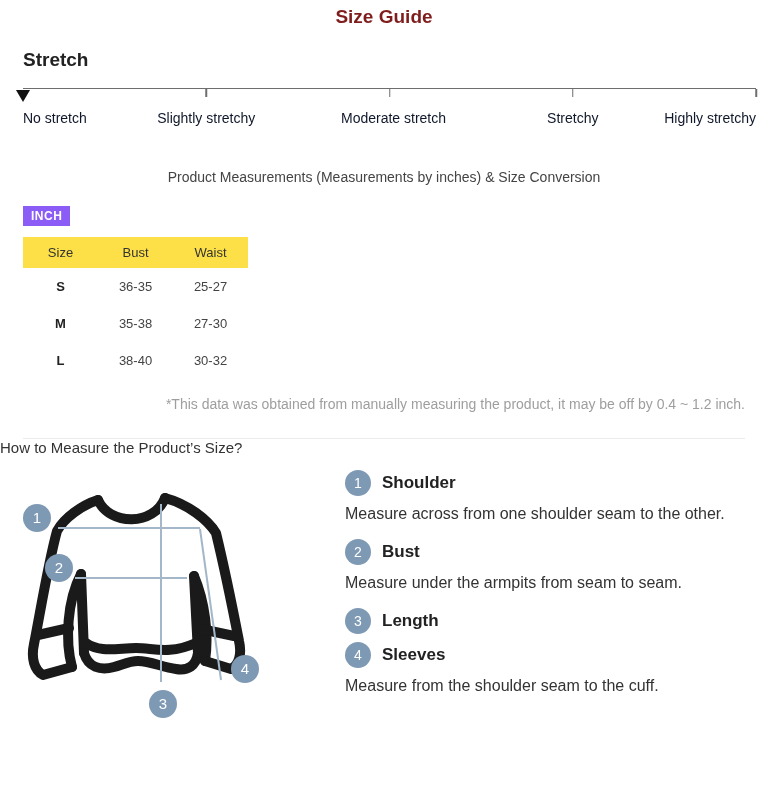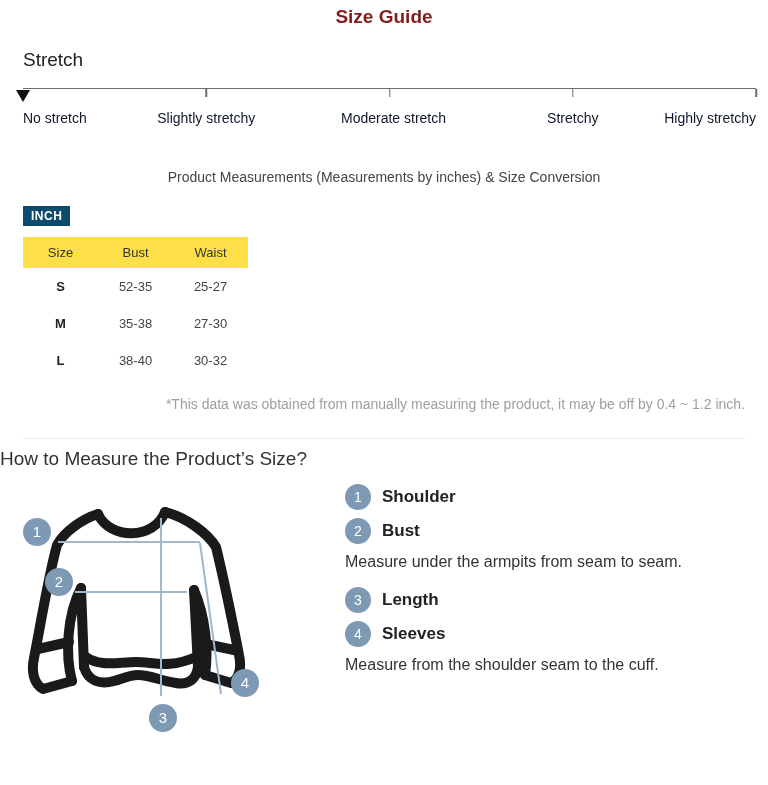--- a/index.html
+++ b/index.html
@@ -15,21 +15,21 @@
     text-align: center;
     font-size: 19px;
     font-weight: bold;
     color: #7f1d1d;
     padding-top: 6px;
   }
 
   
   .stretch-heading {
     font-size: 19px;
-    font-weight: normal;
+    font-weight: bold;
     color: #222;
     margin: 21px 23px 0 23px;
   }
   .scale-wrap {
     position: relative;
     margin: 17px 12px 0 23px;
     height: 46px;
   }
   .scale-bar {
     position: relative;
@@ -74,21 +74,21 @@
   
   .measure-caption {
     text-align: center;
     font-size: 14px;
     color: #444;
     margin-top: 35px;
   }
   .unit-badge {
     display: inline-block;
     margin: 21px 0 0 23px;
-    background: #0c4a6e;
+    background: #8b5cf6;
     color: #fff;
     font-size: 12px;
     font-weight: bold;
     padding: 3px 8px;
     letter-spacing: 0.5px;
   }
   table.size-table {
     border-collapse: collapse;
     margin: 11px 0 0 23px;
     table-layout: fixed;
@@ -123,24 +123,23 @@
     text-align: right;
   }
   .divider {
     height: 1px;
     background: #ececec;
     margin: 26px 23px 0 23px;
   }
 
   
   .howto-heading {
-    font-size: 19px;
+    font-size: 15px;
     font-weight: normal;
     color: #333;
-    margin-top: 9px;
   }
   .measure-row { display: flex; margin-top: 14px; }
   .illustration {
     width: 345px;
     flex: 0 0 345px;
     padding-top: 14px;
   }
   .steps-col { flex: 1; padding-right: 8px; }
   .step-head { display: flex; align-items: center; margin-bottom: 8px; }
   .step-num {
@@ -200,21 +199,21 @@
   <thead>
     <tr>
       <th>Size</th>
       <th>Bust</th>
       <th>Waist</th>
     </tr>
   </thead>
   <tbody>
     <tr>
       <td class="size-cell">S</td>
-      <td>52-35</td>
+      <td>36-35</td>
       <td>25-27</td>
     </tr>
     <tr>
       <td class="size-cell">M</td>
       <td>35-38</td>
       <td>27-30</td>
     </tr>
     <tr>
       <td class="size-cell">L</td>
       <td>38-40</td>
@@ -268,20 +267,21 @@
     </svg>
   </div>
 
   <div class="steps-col">
 
     <div class="step">
       <div class="step-head">
         <span class="step-num">1</span>
         <span class="step-label">Shoulder</span>
       </div>
+      <div class="step-desc">Measure across from one shoulder seam to the other.</div>
     </div>
 
     <div class="step">
       <div class="step-head">
         <span class="step-num">2</span>
         <span class="step-label">Bust</span>
       </div>
       <div class="step-desc">Measure under the armpits from seam to seam.</div>
     </div>
 

